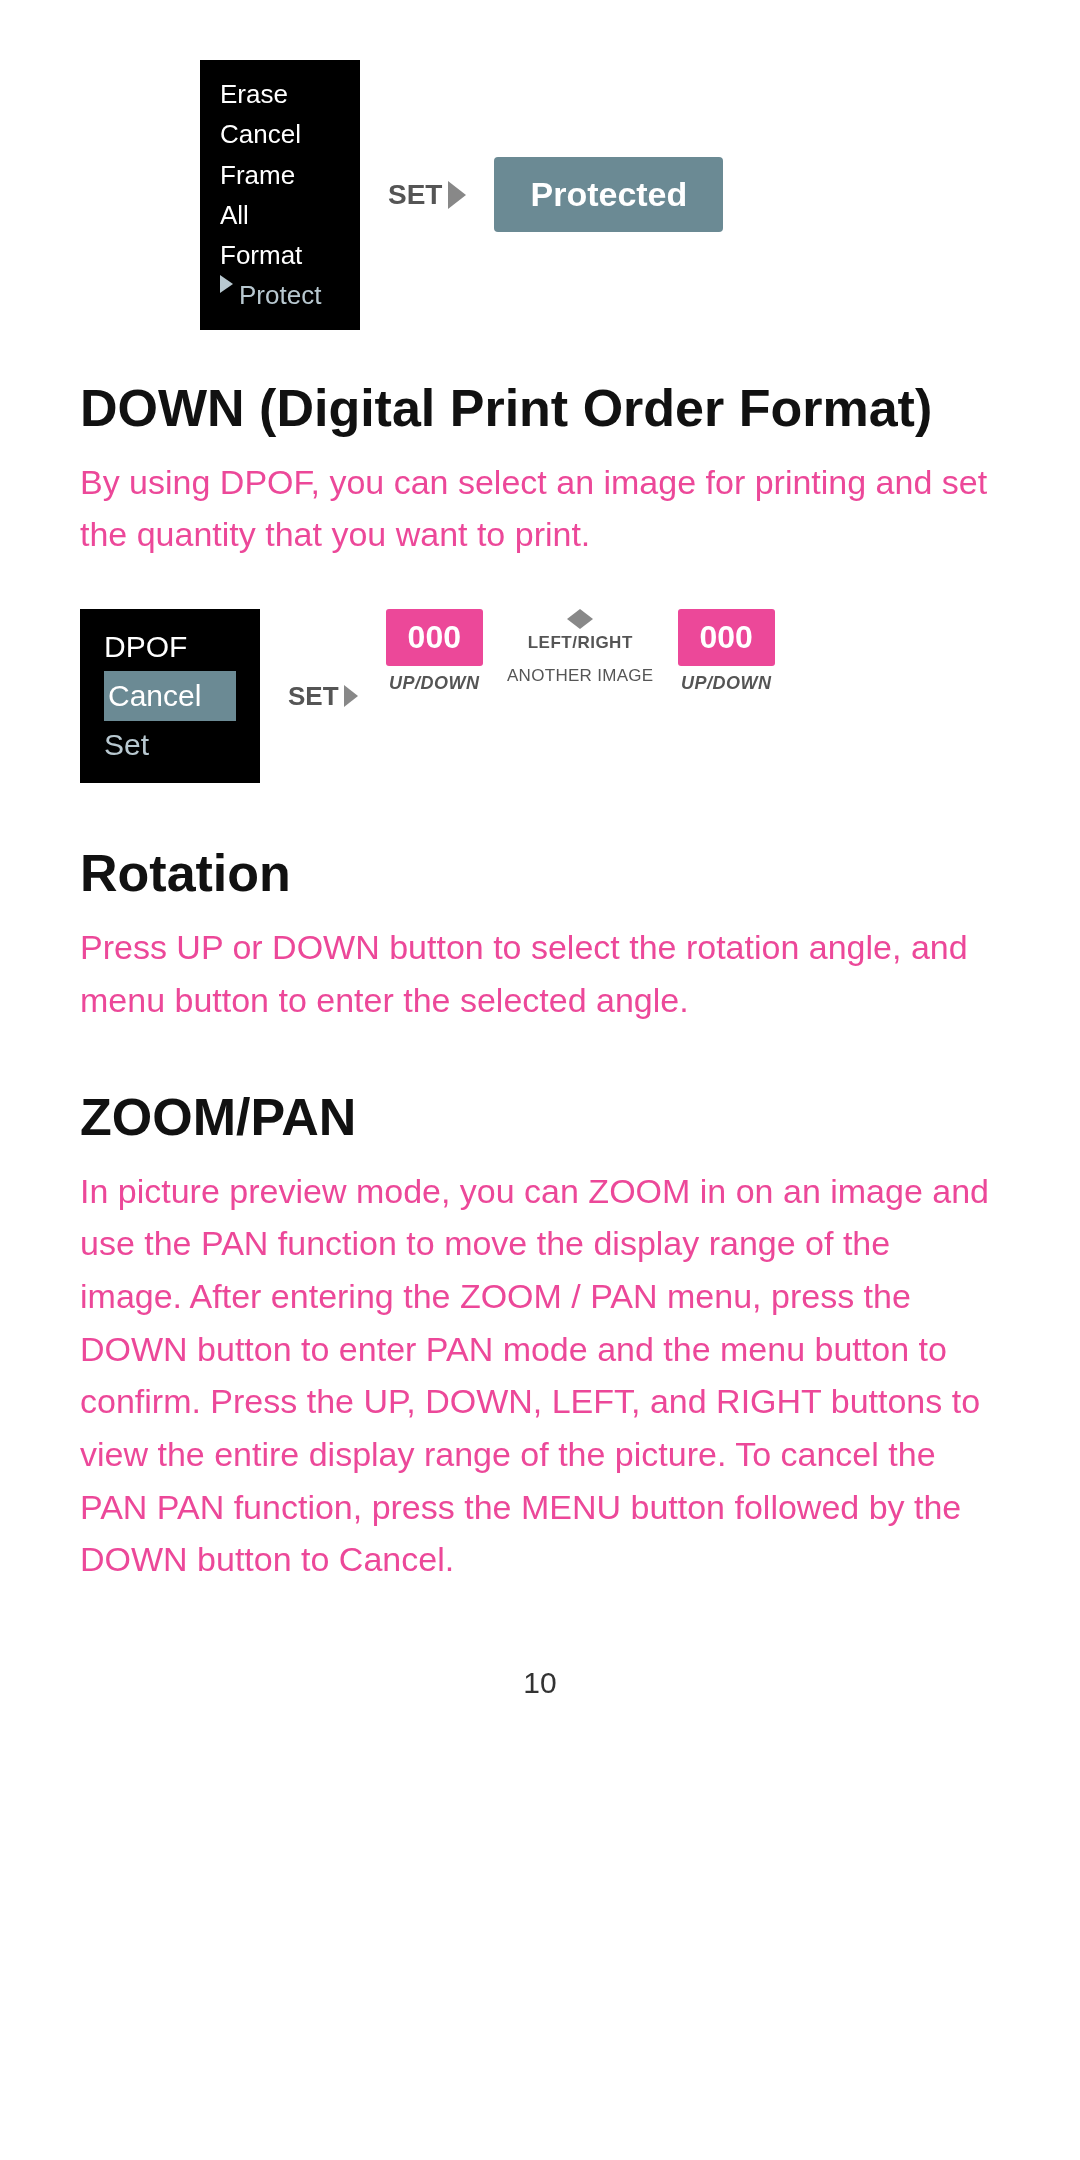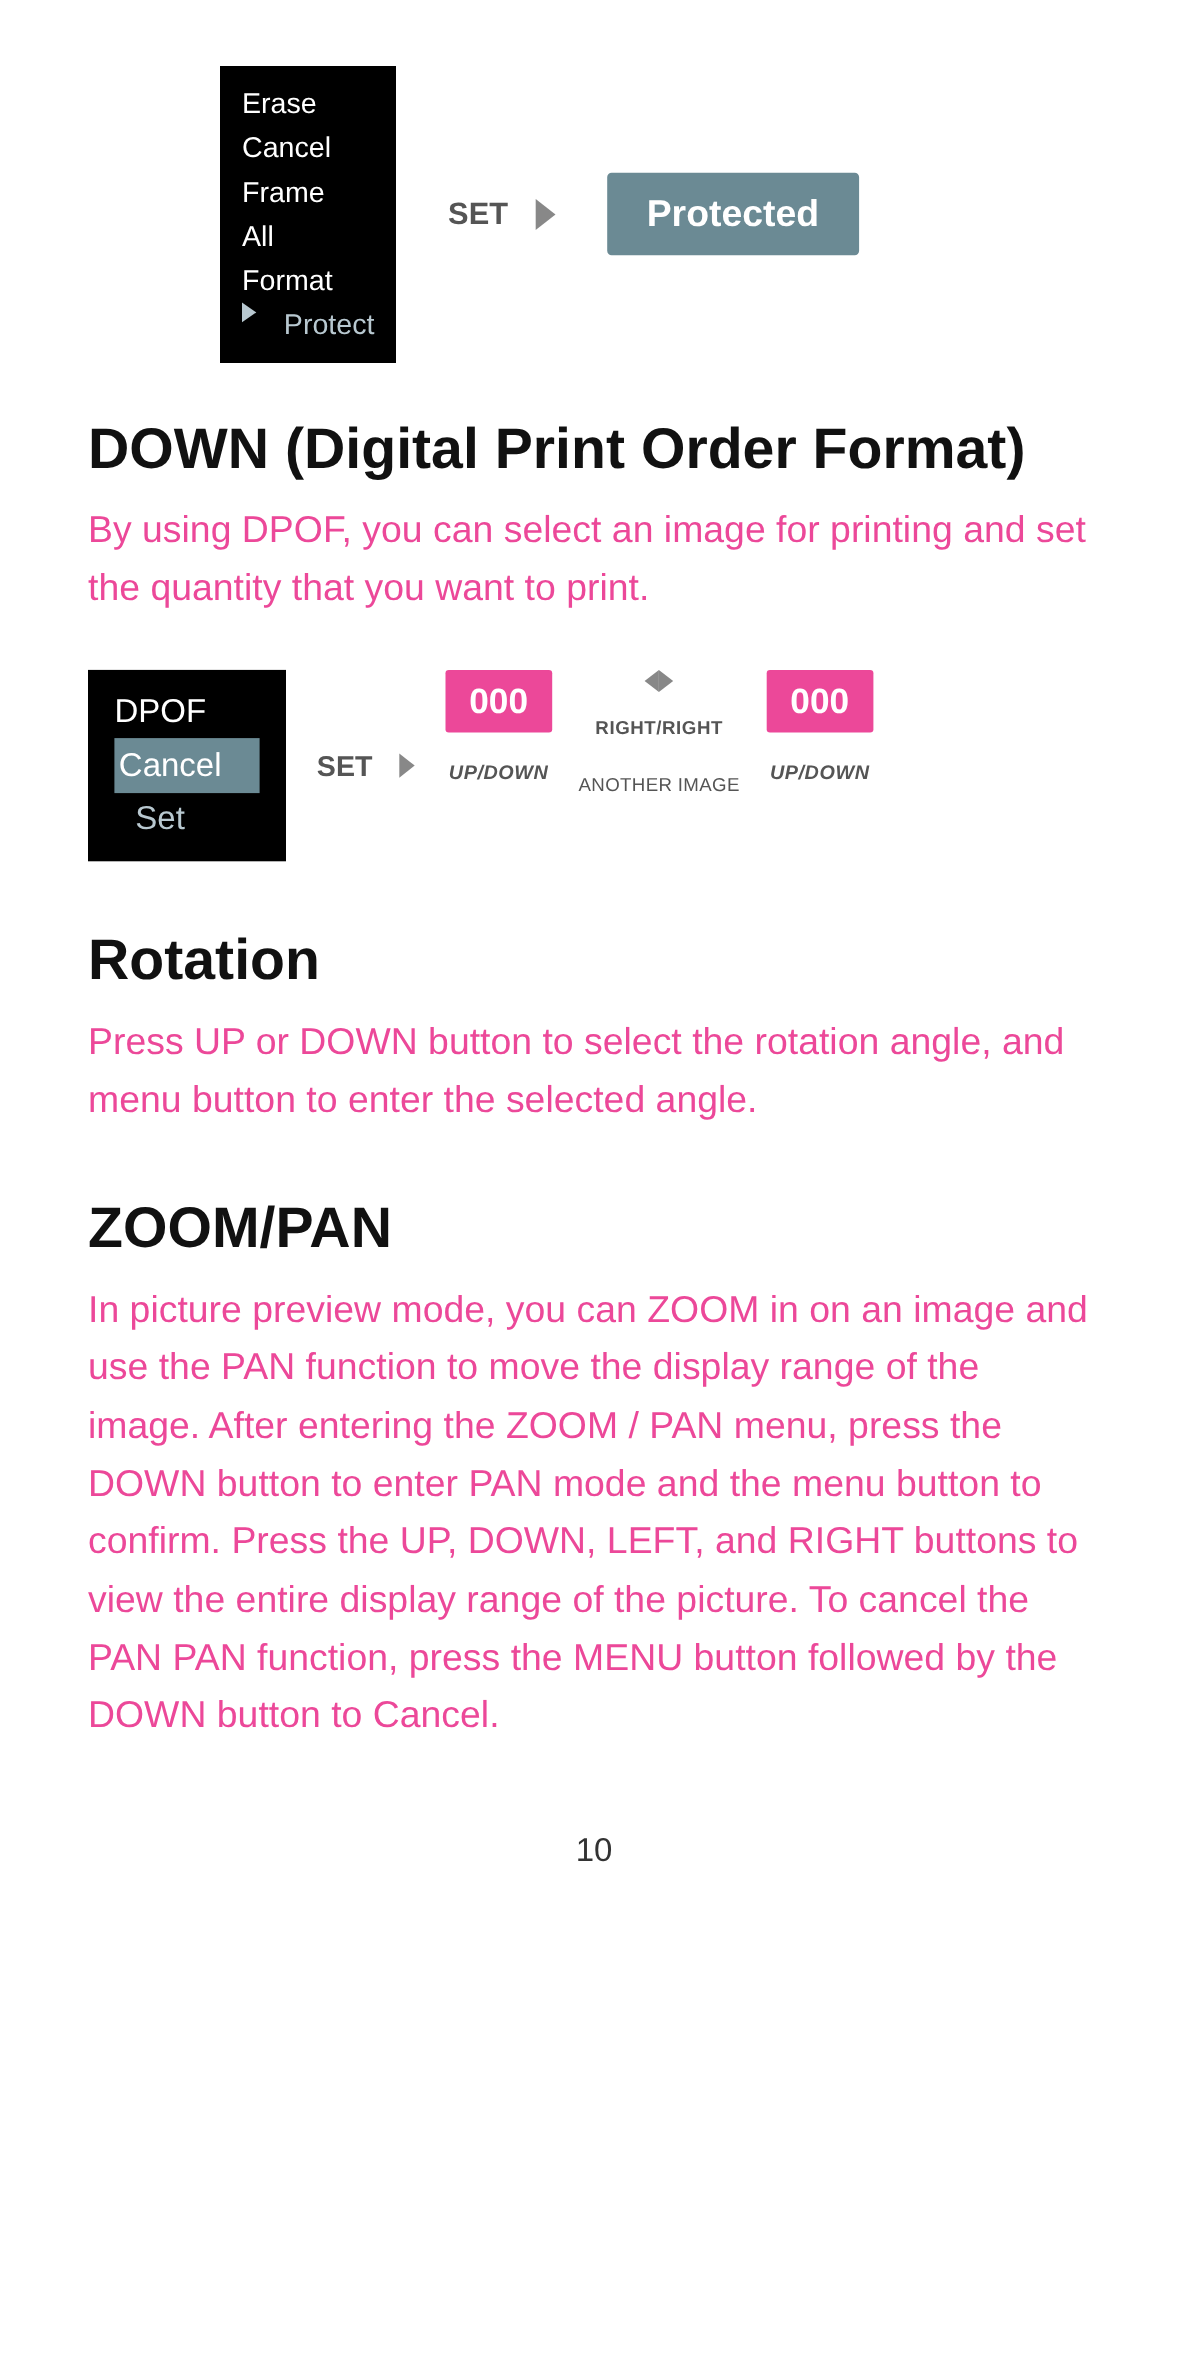--- a/index.html
+++ b/index.html
@@ -1,15 +1,15 @@
 <!DOCTYPE html>
 <html><head>
   <meta charset="utf-8">
   <style>
-    * { margin: 0; padding: 0; box-sizing: border-box; gap: 19px; }
+    * { margin: 0; padding: 0; box-sizing: border-box; }
 
     body {
       background: #ffffff;
       font-family: Arial, Helvetica, sans-serif;
       width: 1080px;
       min-height: 2160px;
       padding: 60px 80px 80px 80px;
       color: #1a1a1a;
     }
 
@@ -282,21 +282,21 @@
     <div class="value-block-wrap">
       <div class="value-box">000</div>
       <div class="updown-label">UP/DOWN</div>
     </div>
 
     <div class="leftright-block">
       <div class="leftright-arrow">
         <span class="lr-chevron-left"></span>
         <span class="lr-chevron-right"></span>
       </div>
-      <div class="leftright-text">RIGHT/RIGHT</div>
+      <div class="leftright-text">LEFT/RIGHT</div>
       <div class="another-image-text">ANOTHER IMAGE</div>
     </div>
 
     <div class="value-block-wrap">
       <div class="value-box">000</div>
       <div class="updown-label">UP/DOWN</div>
     </div>
   </div>
 </div>
 

